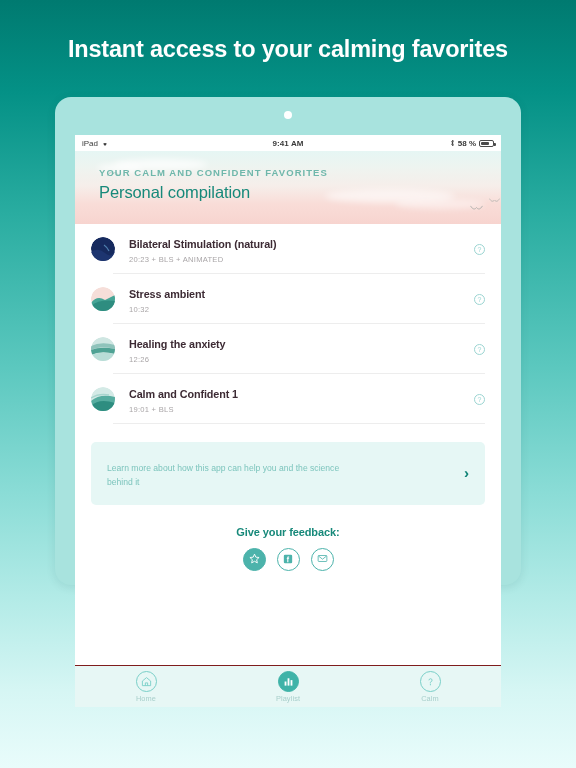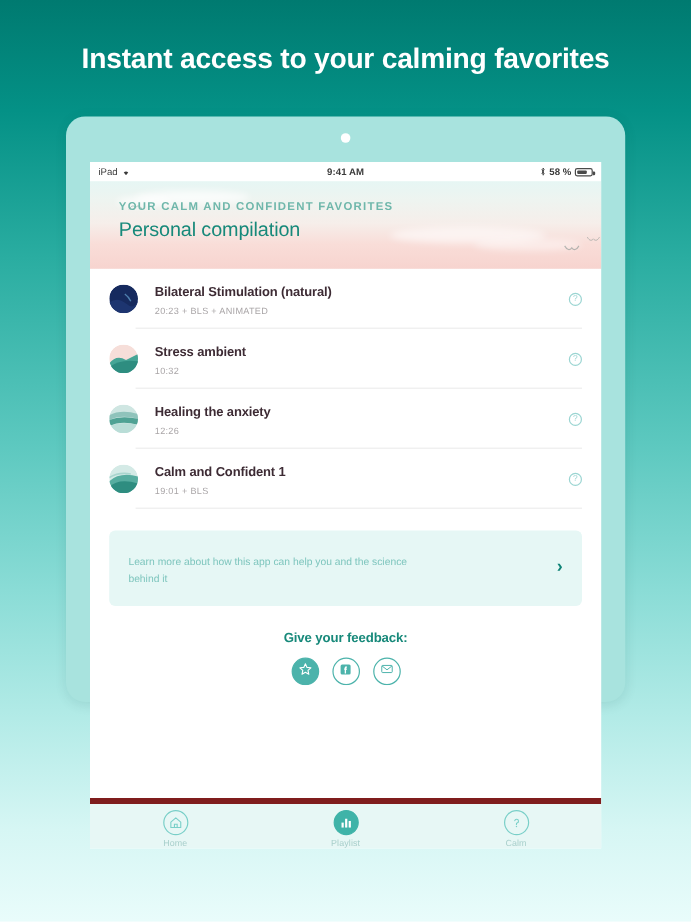--- a/index.html
+++ b/index.html
@@ -261,21 +261,21 @@
     color:#4cb3ab;
   }
   .fb-btn.filled { background:#4cb3ab; border-color:#4cb3ab; color:#ffffff; }
 
   .spacer { flex:1 1 auto; background:#fff; }
 
   
   .tabbar {
     flex:0 0 42px;
     background:#e7f7f5;
-    border-top:5px solid #7f1d1d;
+    border-top:1px solid #7f1d1d;
     display:flex;
     align-items:flex-start;
     padding-top:5px;
   }
   .tab {
     flex:1 1 0;
     display:flex;
     flex-direction:column;
     align-items:center;
     gap:2px;

